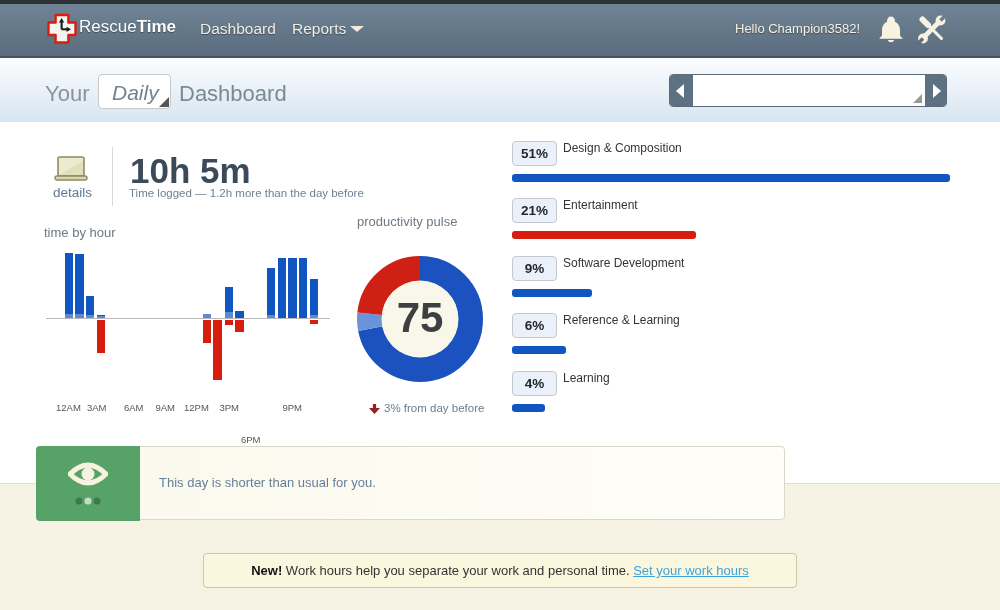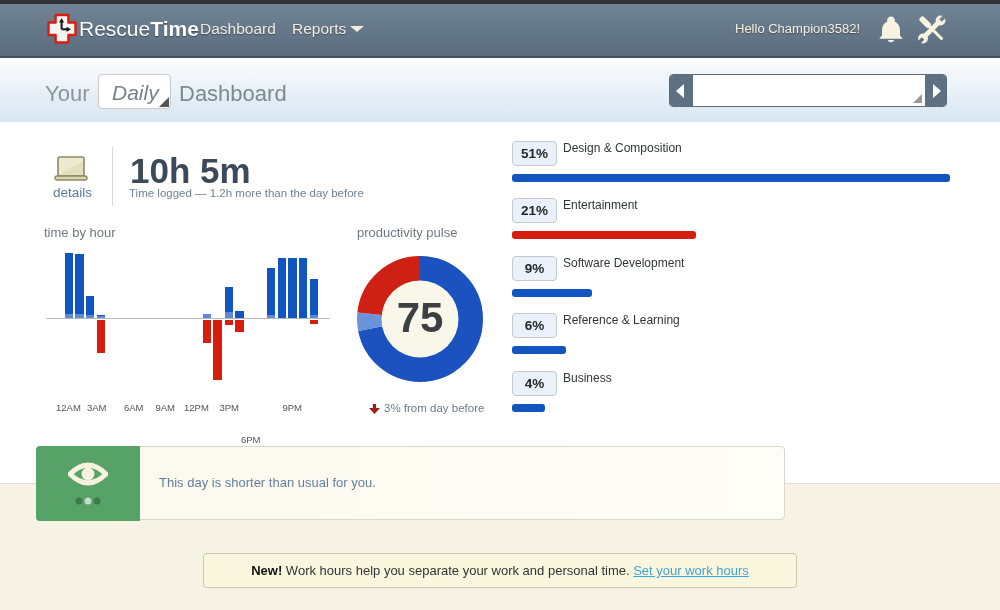--- a/index.html
+++ b/index.html
@@ -5,21 +5,21 @@
   * { margin:0; padding:0; box-sizing:border-box; }
   html,body { width:1000px; height:610px; overflow:hidden; }
   body { font-family:"Liberation Sans", sans-serif; background:#f6f3e4; position:relative; }
   .abs { position:absolute; }
 
   
   #nav { left:0; top:0; width:1000px; height:58px;
     background:linear-gradient(#708496, #5a6c7e);
     border-top:4px solid #2d3237; border-bottom:2px solid #46535f; }
   #logo { left:47px; top:13px; width:30px; height:31px; }
-  #brand { left:79px; top:17px; font-size:21px; color:#fcfcfa; text-shadow:0 1px 1px rgba(20,25,30,.45); }
+  #brand { left:79px; top:17px; font-size:17px; color:#fcfcfa; text-shadow:0 1px 1px rgba(20,25,30,.45); }
   .navlink { color:#f2eee2; font-size:15.5px; top:20px; text-shadow:0 1px 1px rgba(20,25,30,.45); }
   #hello { color:#f6f2df; font-size:13px; top:20.5px; left:735px; text-shadow:0 1px 1px rgba(20,25,30,.45); }
 
   
   #sub { left:0; top:58px; width:1000px; height:64px;
     background:linear-gradient(#fcfdfe, #d7e5f1); }
   #yourtxt { left:45px; top:81px; font-size:22px; color:#8b949b; }
   #dailybox { left:98px; top:74px; width:73px; height:35px; background:#fff;
     border:1px solid #c8c8c8; border-radius:4px; }
   #dailytxt { left:112px; top:81px; font-size:21px; font-style:italic; color:#76828a; }
@@ -43,21 +43,21 @@
   #panel { left:0; top:122px; width:1000px; height:362px; background:#fff; border-bottom:1px solid #ddd; }
 
   
   #detailstxt { left:53px; top:185px; font-size:13.5px; color:#5b7a95; }
   #vline { left:112px; top:147px; width:1px; height:59px; background:#d9d9d9; }
   #bigtime { left:130px; top:150.5px; font-size:35px; font-weight:bold; color:#3b4a58; }
   #timesub { left:129px; top:187px; font-size:11.5px; color:#6e8293; }
 
   
   #tbh { left:44px; top:225px; font-size:13px; color:#6e7983; }
-  #pp  { left:357px; top:225px; font-size:13px; color:#6e7983; }
+  #pp  { left:357px; top:214px; font-size:13px; color:#6e7983; }
 
   
   #axis { left:46px; top:318px; width:284px; height:1px; background:#b9b9b9; }
   .bar { position:absolute; width:8.4px; }
   .bu { background:#1155c0; }
   .bl { background:#5b8ad6; }
   .br { background:#d61d0e; }
   .xlab { position:absolute; top:402px; font-size:9.5px; color:#565656; }
 
   
@@ -209,21 +209,21 @@
 
   <div class="badge" style="top:256px;">9%</div>
   <div class="cname" style="top:256px;">Software Development</div>
   <div class="cbar bu" style="top:289px; width:80px;"></div>
 
   <div class="badge" style="top:313px;">6%</div>
   <div class="cname" style="top:313px;">Reference &amp; Learning</div>
   <div class="cbar bu" style="top:346px; width:54px;"></div>
 
   <div class="badge" style="top:371px;">4%</div>
-  <div class="cname" style="top:371px;">Business</div>
+  <div class="cname" style="top:371px;">Learning</div>
   <div class="cbar bu" style="top:404px; width:33px;"></div>
 
   <div class="abs" id="msgbox">
     <div id="greenbox">
       <svg style="position:absolute; left:32px; top:15px;" width="40" height="26" viewBox="0 0 40 26">
         <path d="M2 13 Q20 -5 38 13 Q20 31 2 13 z" fill="none" stroke="#f6f2df" stroke-width="5"></path>
         <circle cx="20" cy="13" r="6.5" fill="#f6f2df"></circle>
       </svg>
       <svg style="position:absolute; left:38.5px; top:50.5px;" width="26" height="8" viewBox="0 0 26 8">
         <circle cx="4" cy="4" r="3.5" fill="#3e7a4c"></circle>

